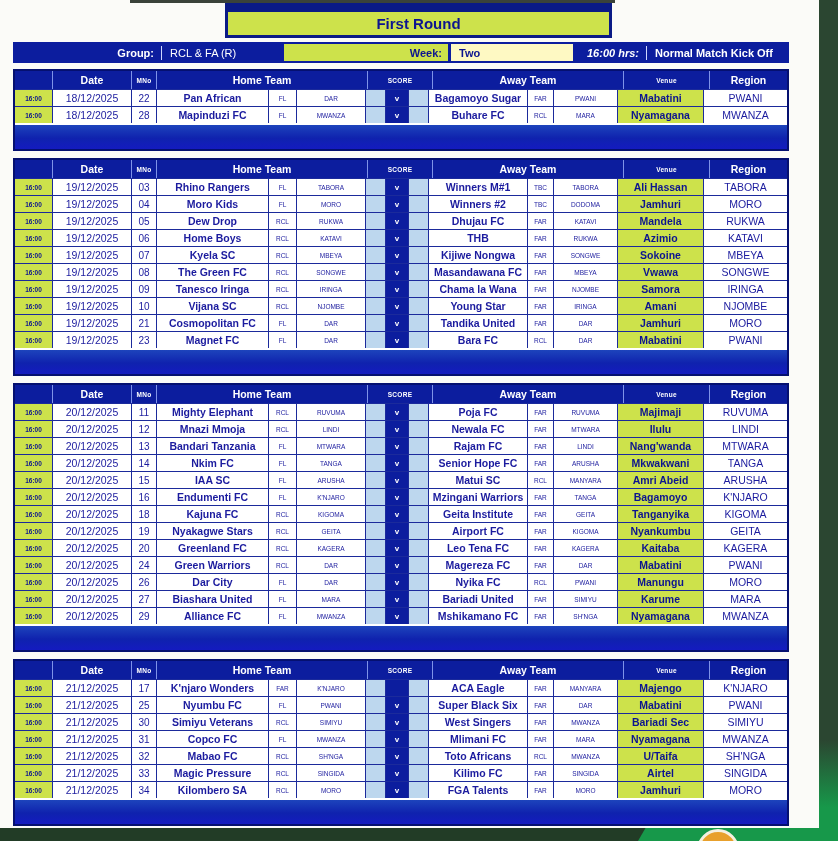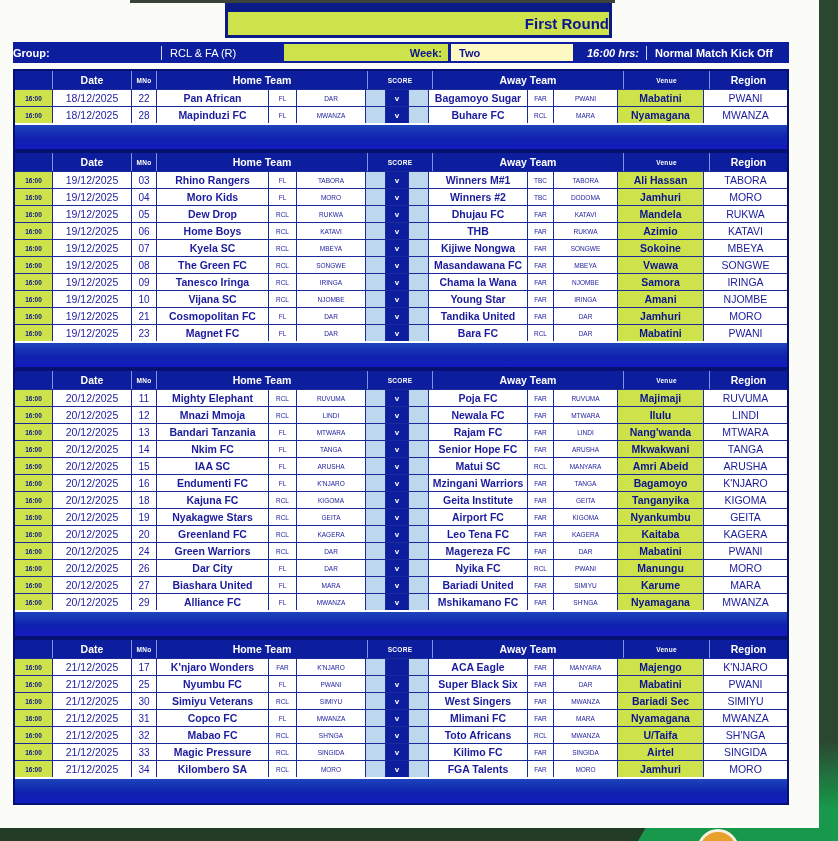--- a/index.html
+++ b/index.html
@@ -14,47 +14,47 @@
     position:absolute; top:0; right:0; width:19px; height:100%;
     background:linear-gradient(180deg,#2b4631 0%, #2b4631 88%, #17984a 96%, #17984a 100%);
   }
   .top-smudge {
     position:absolute; left:130px; top:0; width:485px; height:3px; background:#3a423a;
   }
   
   .title-box {
     position:absolute; left:225px; top:3px; width:387px; height:35px;
     background:#cde24b; border:3px solid #0a1a86; border-top-width:9px;
-    display:flex; align-items:center; justify-content:flex-end;
+    display:flex; align-items:center; justify-content:center;
   }
   .title-box span { color:#0c1490; font-weight:bold; font-size:15px; }
   
   .table-area { position:absolute; left:13px; top:42px; width:776px; }
   
   .info-bar {
     height:21px; background:#0c1d9e; display:flex; align-items:center;
     color:#fff; font-size:11px; margin-bottom:6px;
   }
   .info-bar .lbl { font-weight:bold; }
-  .ib-group-lbl { width:148px; text-align:left; padding-right:7px; }
+  .ib-group-lbl { width:148px; text-align:right; padding-right:7px; }
   .ib-div { width:1px; height:14px; background:#cfd6ff; }
   .ib-group-val { padding-left:8px; width:120px; font-weight:normal; }
   .ib-week-box {
     background:#cde24b; height:17px; width:164px; margin-left:2px;
     display:flex; align-items:center; justify-content:flex-end; padding-right:6px;
     color:#0c1490; font-weight:bold;
   }
   .ib-week-val {
     background:#fef9c3; height:17px; width:122px; margin-left:3px;
     display:flex; align-items:center; padding-left:8px; color:#0c1490; font-weight:bold;
   }
   .ib-time-lbl { flex:0 0 auto; padding:0 7px 0 14px; font-weight:bold;font-style:italic; }
   .ib-time-val { padding-left:8px; font-weight:bold; flex:1; }
   
-  .section { border:2px solid #051070; background:#84cc16; }
+  .section { border:2px solid #051070; background:#84cc16; margin-bottom:7px; }
   .hrow { display:flex; height:18px; background:#0c1d9e; color:#fff; align-items:stretch; }
   .hcell {
     display:flex; align-items:center; justify-content:center;
     font-weight:bold; font-size:10.5px; border-right:1px solid #7f93e8;
   }
   .hcell:last-child { border-right:none; }
   .hcell.tinyh { font-size:6.5px; letter-spacing:.3px; }
   .row { display:flex; height:17px; border-top:1px solid #1b2a9b; background:#fff; }
   .cell {
     display:flex; align-items:center; justify-content:center;

